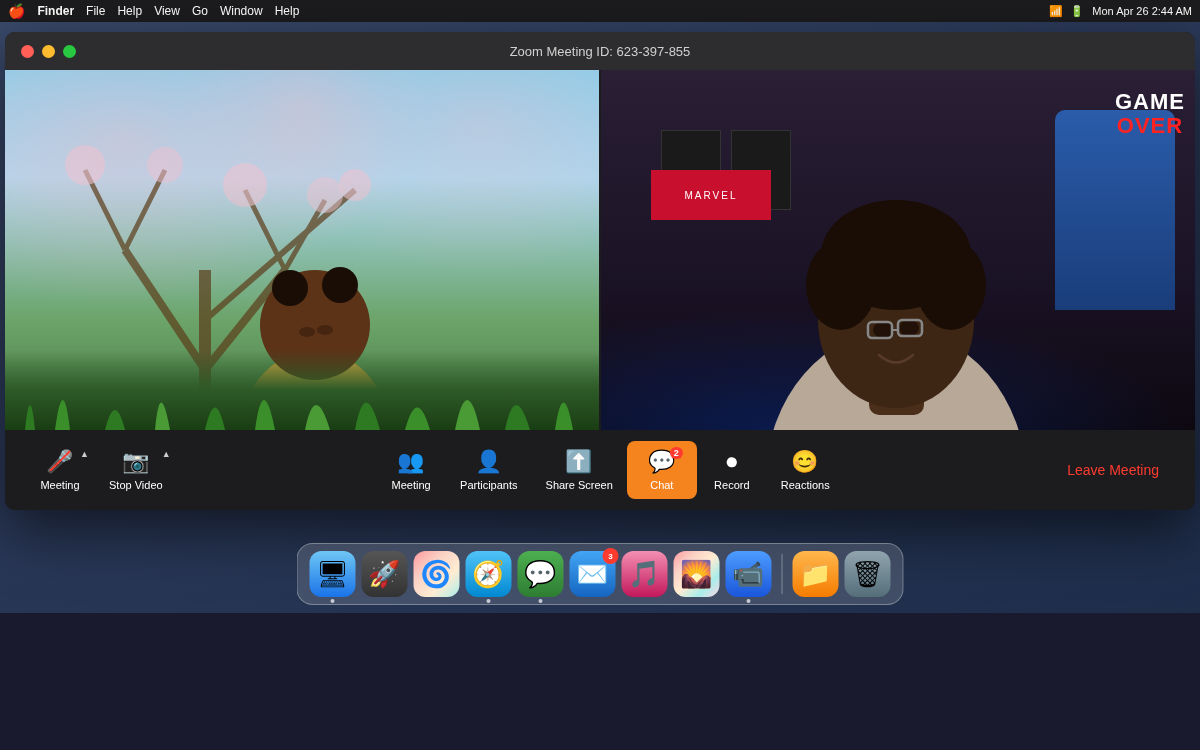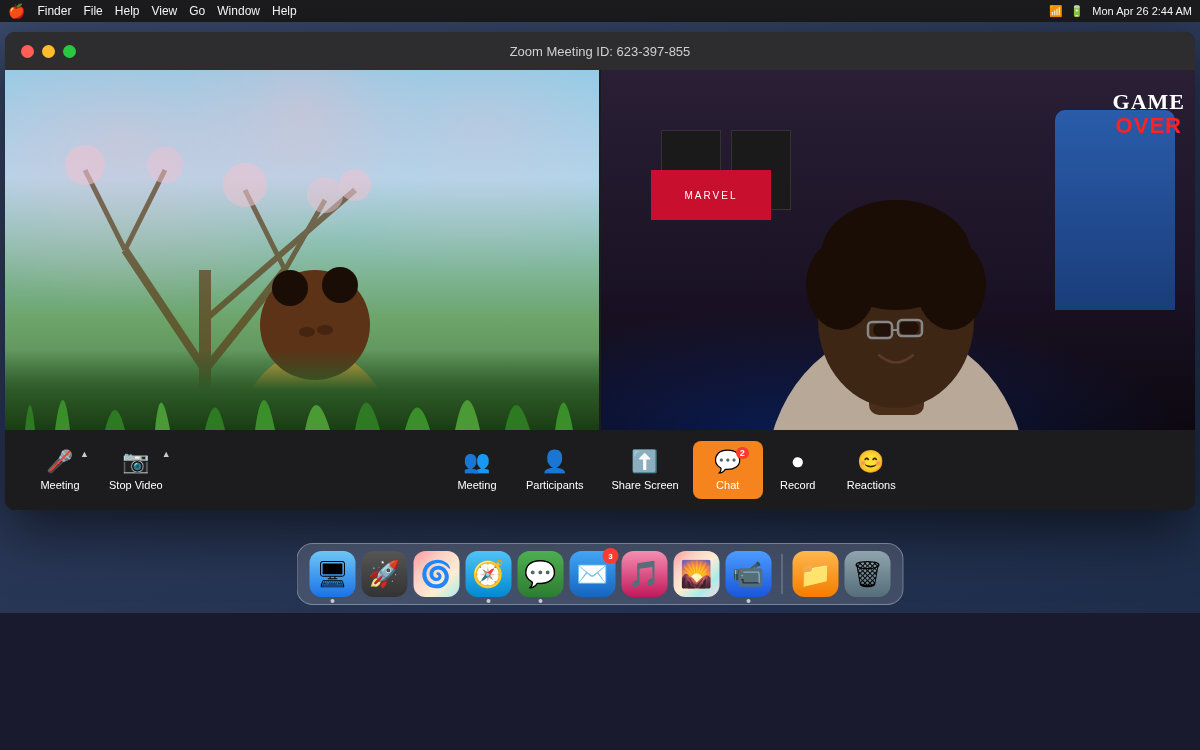--- a/index.html
+++ b/index.html
@@ -189,21 +189,20 @@
       right: 10px;
       background: transparent;
       text-align: right;
     }
     .game-over-game {
       color: white;
       font-size: 22px;
       font-weight: 900;
       letter-spacing: 1px;
       line-height: 1.1;
-      font-family: Liberation Serif, serif;
     }
     .game-over-over {
       color: #ff2222;
       font-size: 22px;
       font-weight: 900;
       letter-spacing: 1px;
       line-height: 1.1;
       text-align: center;
     }
     .ambient-light {
@@ -369,21 +368,21 @@
       align-items: center;
       justify-content: center;
     }
   </style>
 </head>
 <body>
 
 <div class="mac-menubar">
   <div class="mac-menubar-left">
     <span class="apple-icon">🍎</span>
-    <span style="font-weight:400;">Finder</span>
+    <span style="font-weight:700;">Finder</span>
     <span>File</span>
     <span>Help</span>
     <span>View</span>
     <span>Go</span>
     <span>Window</span>
     <span>Help</span>
   </div>
   <div class="mac-menubar-right">
     <span>📶</span>
     <span>🔋</span>
@@ -550,20 +549,23 @@
         <span class="btn-label">Record</span>
       </div>
 
       <div class="toolbar-btn">
         <span class="btn-icon">😊</span>
         <span class="btn-label">Reactions</span>
       </div>
 
       <div class="toolbar-spacer"></div>
 
+      <div class="leave-btn">
+        <span>Leave Meeting</span>
+      </div>
 
     </div>
   </div>
 
   <div class="mac-dock">
     <div class="dock-icon dock-icon-finder">
       🖥
       <div class="dock-dot"></div>
     </div>
     <div class="dock-icon dock-icon-launchpad">🚀</div>

